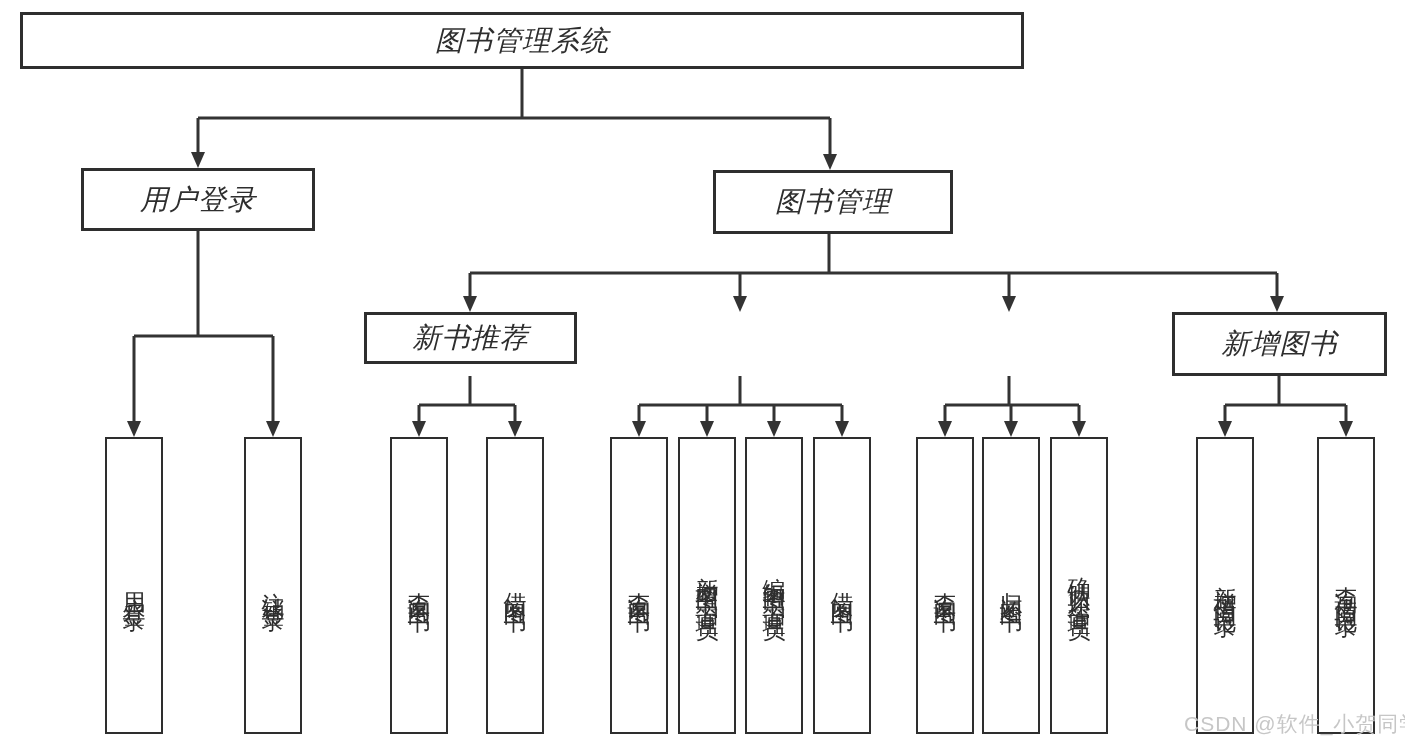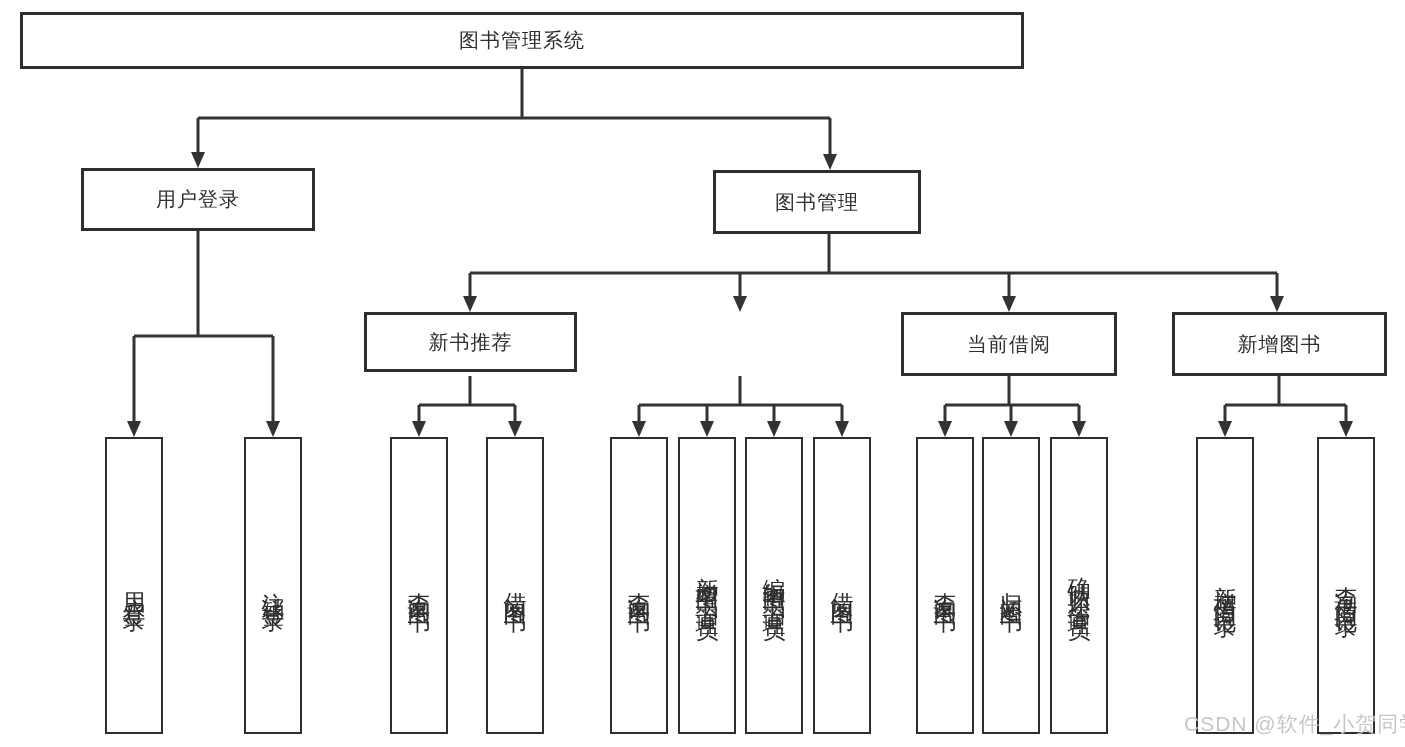--- a/index.html
+++ b/index.html
@@ -37,23 +37,24 @@
   .node {
     position: absolute;
     background: var(--background);
     border: 3px solid var(--border);
     display: flex;
     align-items: center;
     justify-content: center;
     z-index: 1;
   }
   .h-label {
-    font-size: 20px;
+    font-size: 28px;
     letter-spacing: 1px;
     white-space: nowrap;
+    font-style: italic;
   }
   .leaf {
     border-width: 2.5px;
   }
   .v-label {
     writing-mode: vertical-rl;
     text-orientation: mixed;
     font-size: 23px;
     letter-spacing: 6px;
     line-height: 1;
@@ -112,29 +113,26 @@
     <polygon points="1339,421 1353,421 1346,437"></polygon>
   </svg>
 
   <div class="node" style="left:20px; top:12px; width:1004px; height:57px;">
     <span class="h-label">图书管理系统</span>
   </div>
 
   <div class="node" style="left:81px; top:168px; width:234px; height:63px;">
     <span class="h-label">用户登录</span>
   </div>
-  <div class="node" style="left:713px; top:170px; width:208px; height:64px;">
+  <div class="node" style="left:713px; top:170px; width:240px; height:64px;">
     <span class="h-label">图书管理</span>
   </div>
 
-  <div class="node" style="left:364px; top:312px; width:213px; height:60px;">
+  <div class="node" style="left:364px; top:312px; width:213px; height:52px;">
     <span class="h-label">新书推荐</span>
-  </div>
-  <div class="node" style="left:901px; top:312px; width:216px; height:64px;">
-    <span class="h-label">当前借阅</span>
   </div>
   <div class="node" style="left:1172px; top:312px; width:215px; height:64px;">
     <span class="h-label">新增图书</span>
   </div>
 
   <div class="node leaf" style="left:105px; top:437px; width:58px; height:297px;">
     <span class="v-label">用户登录</span>
   </div>
   <div class="node leaf" style="left:244px; top:437px; width:58px; height:297px;">
     <span class="v-label">注销登录</span>

